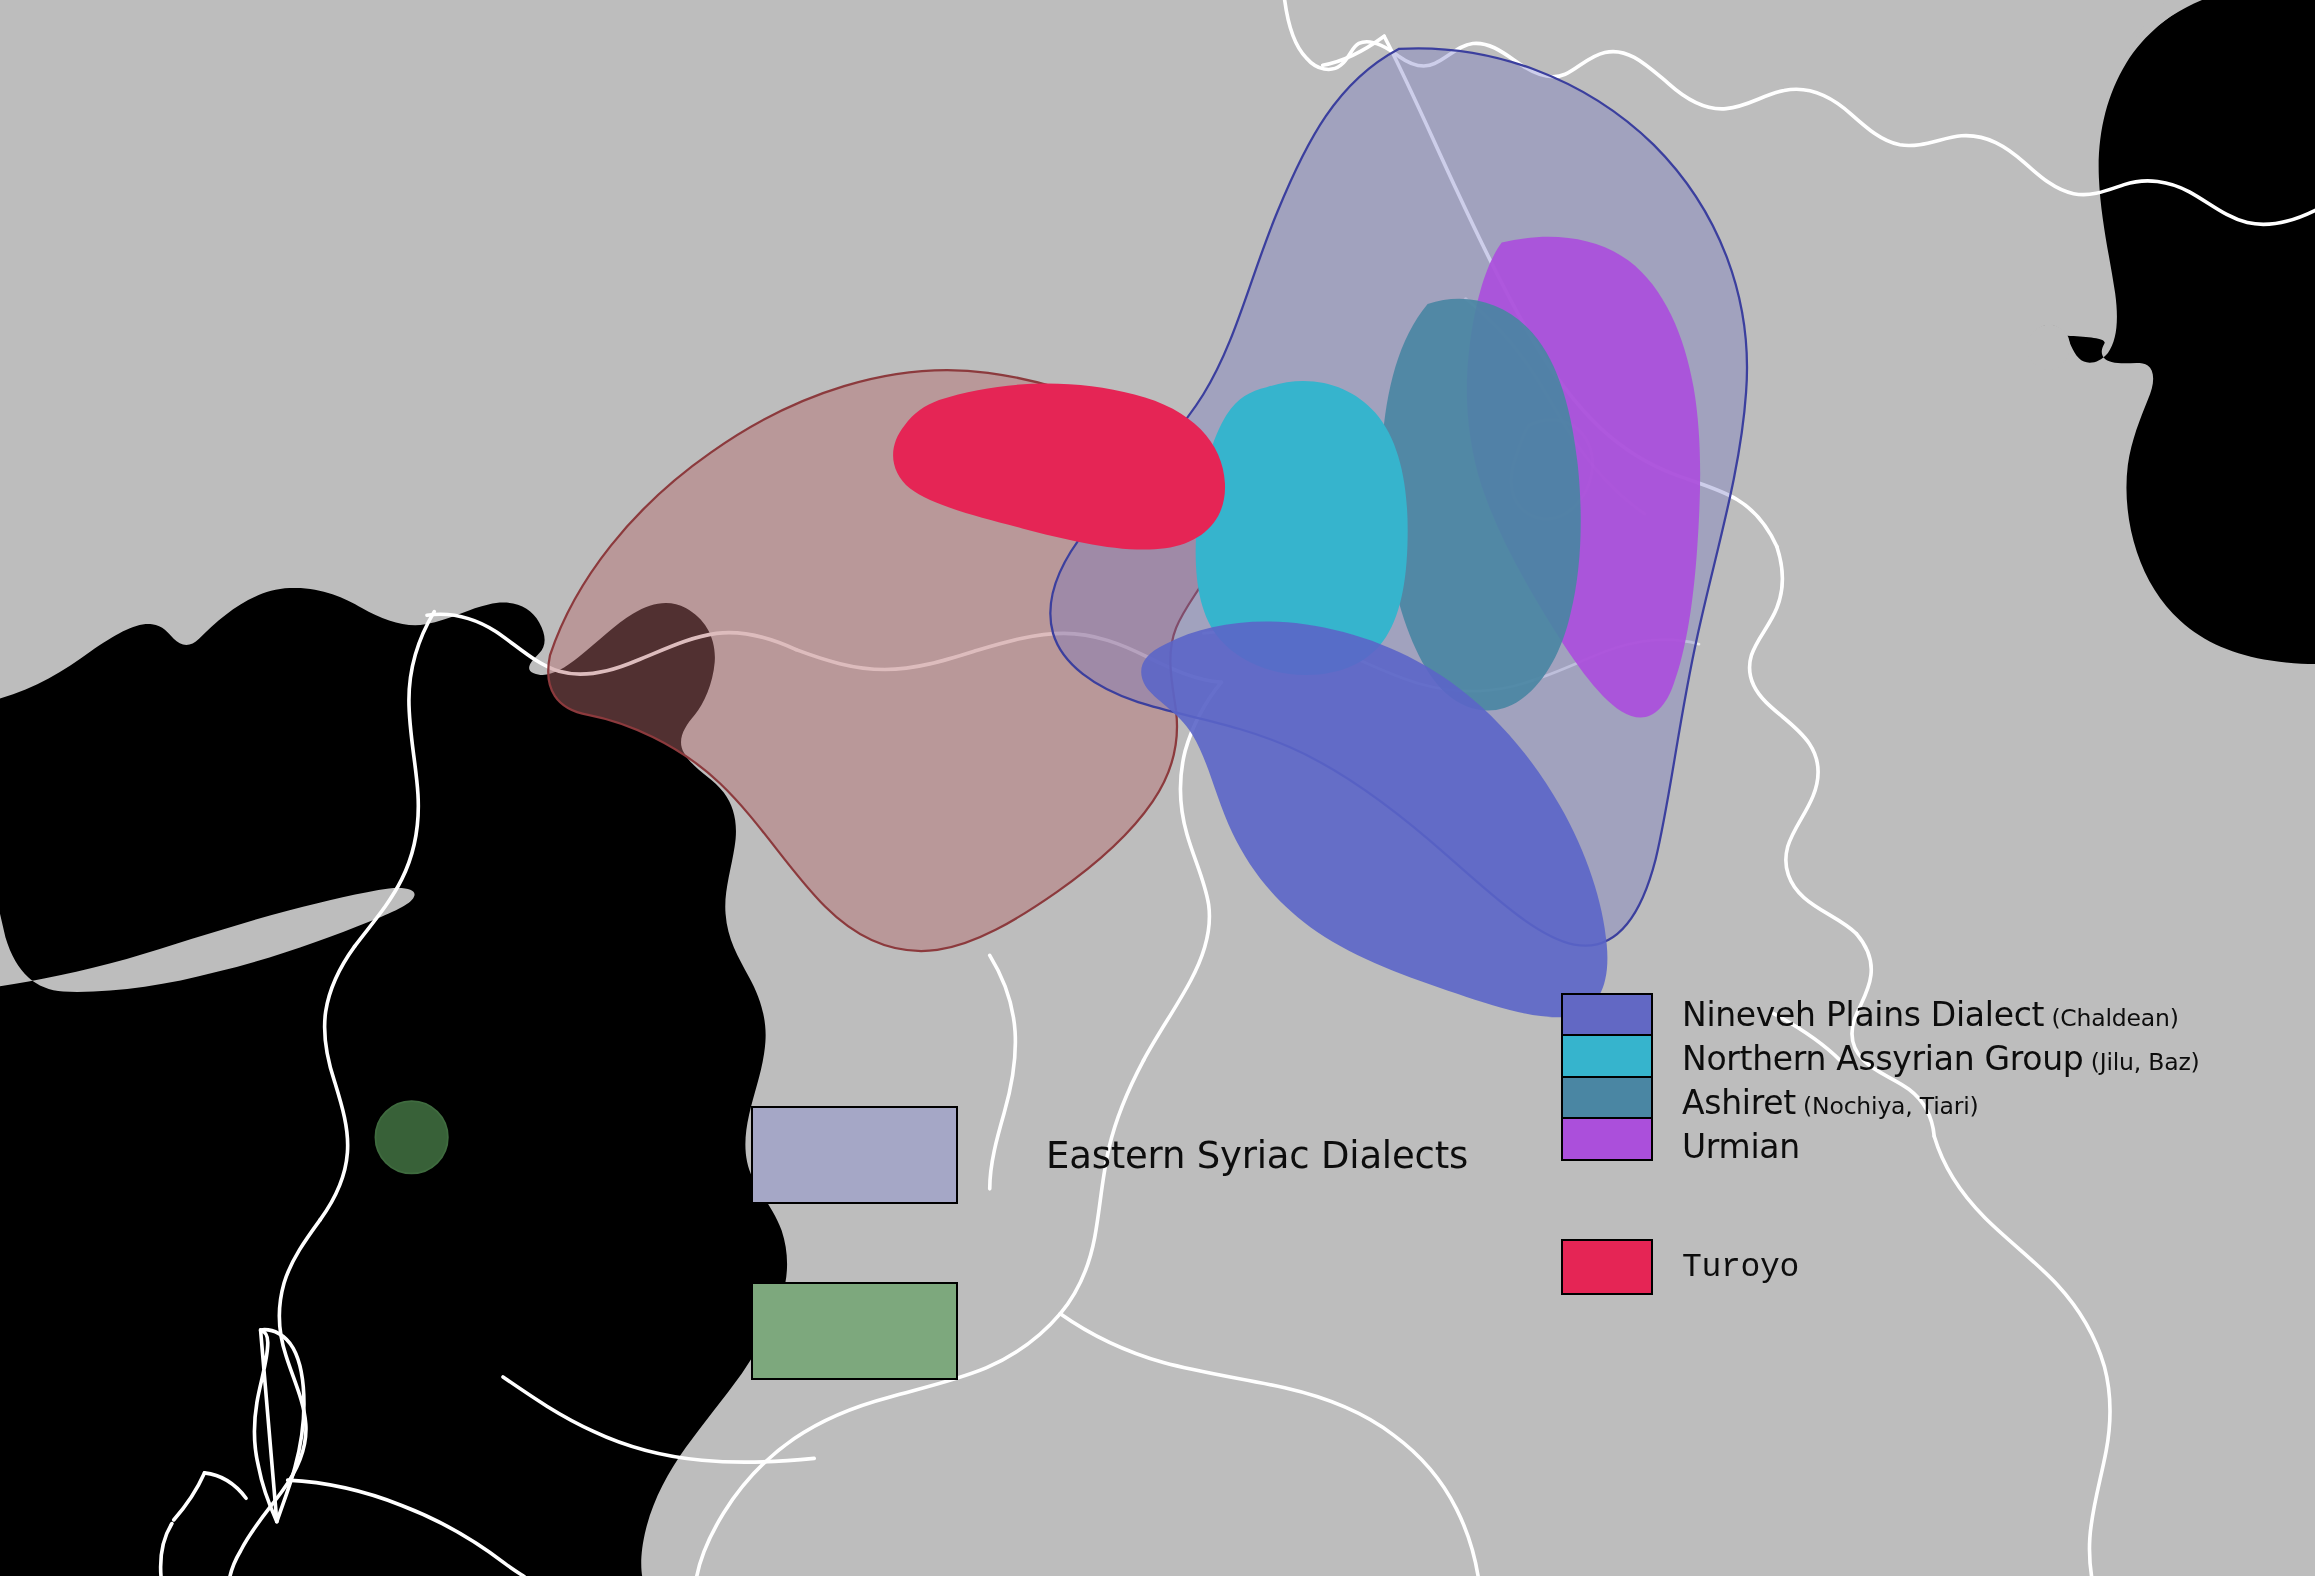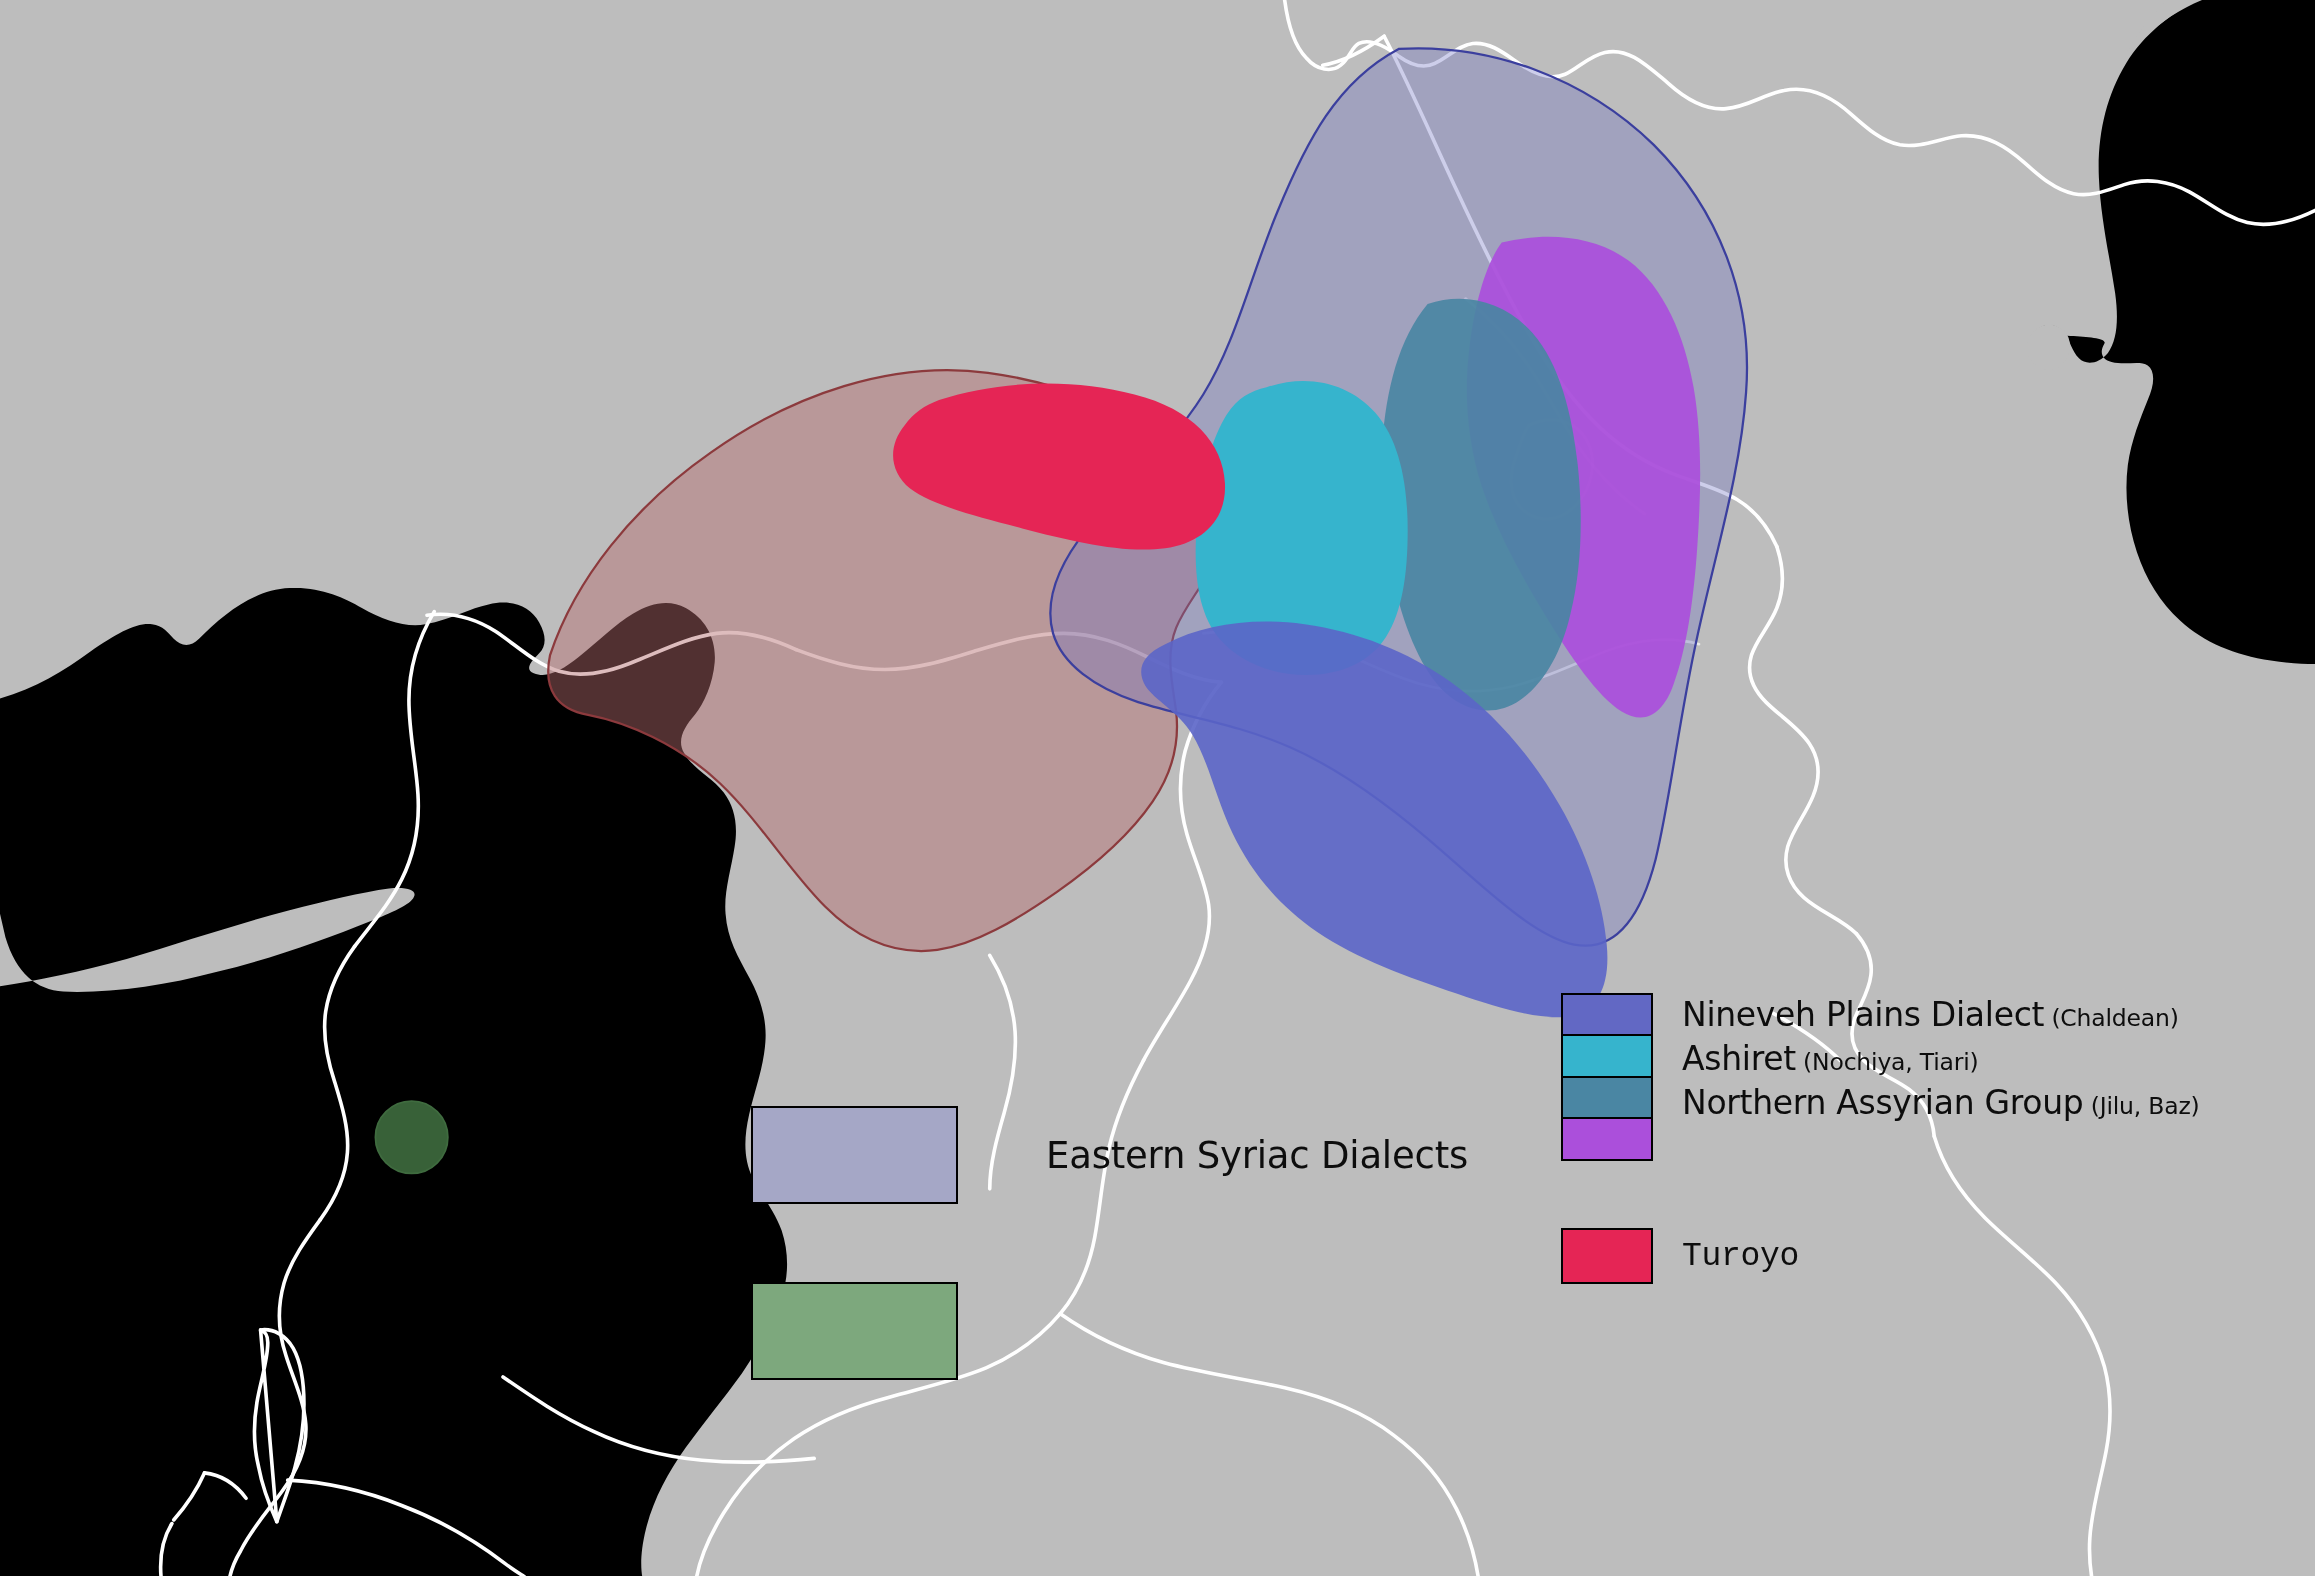--- a/index.html
+++ b/index.html
@@ -331,24 +331,25 @@
       <div class="swatch-stack">
         <div class="swatch" style="background:#6268c4;"></div>
         <div class="swatch" style="background:#36b4cd;"></div>
         <div class="swatch" style="background:#4a86a3;"></div>
         <div class="swatch" style="background:#ab4fdb;"></div>
       </div>
 
       <div class="label-stack">
         <div class="legend-label"><span>Nineveh Plains Dialect</span><span class="legend-sub"> (Chaldean)</span></div>
 
+        <div class="legend-label"><span>Northern Assyrian Group</span><span class="legend-sub"> (Jilu, Baz)</span></div>
+
         <div class="legend-label"><span>Ashiret</span><span class="legend-sub"> (Nochiya, Tiari)</span></div>
 
-        <div class="legend-label"><span>Northern Assyrian Group</span><span class="legend-sub"> (Jilu, Baz)</span></div>
-
+        <div class="legend-label"><span>Urmian</span><span class="legend-sub"></span></div>
       </div>
 
     </div>
 
     <div class="single-row">
       <div class="swatch" style="background:#e52555;"></div>
       <div class="legend-label">Turoyo</div>
     </div>
 
   </div>

